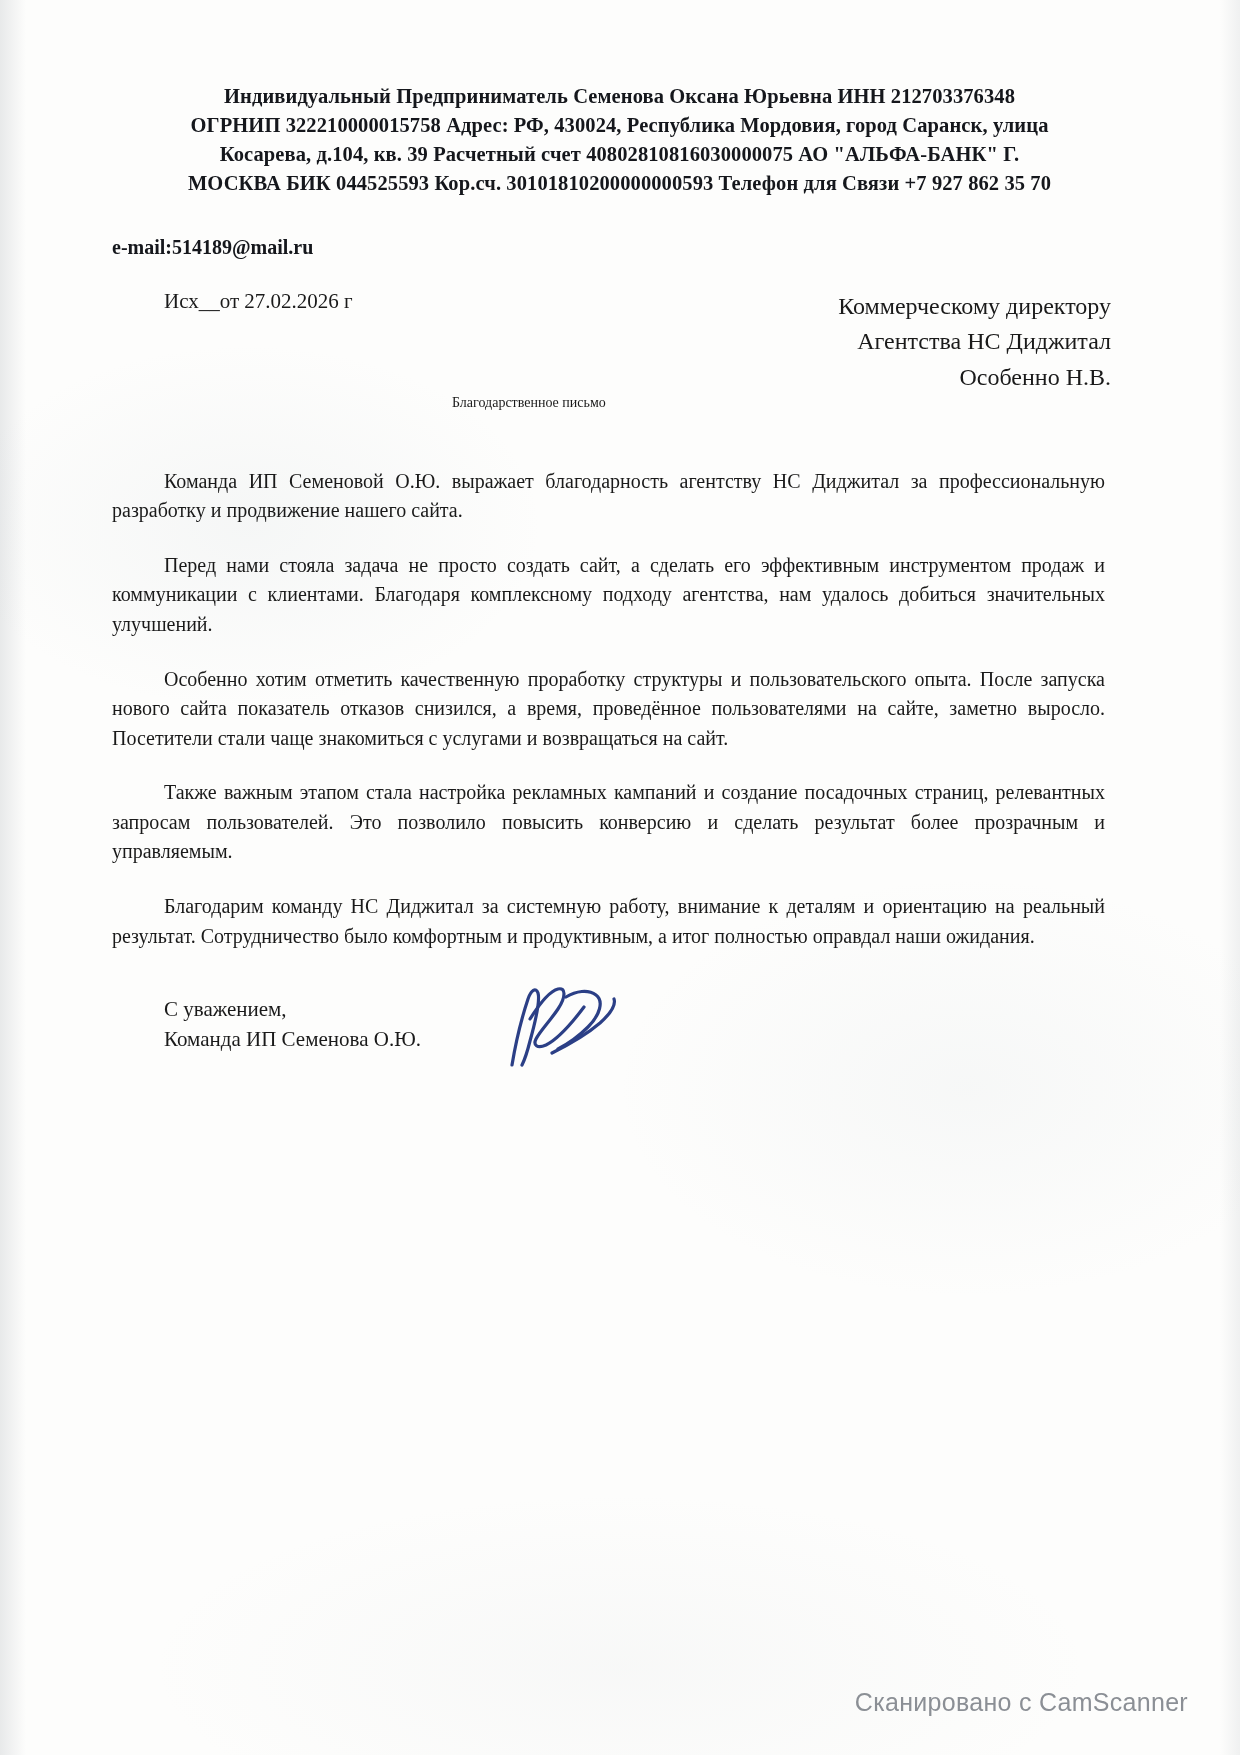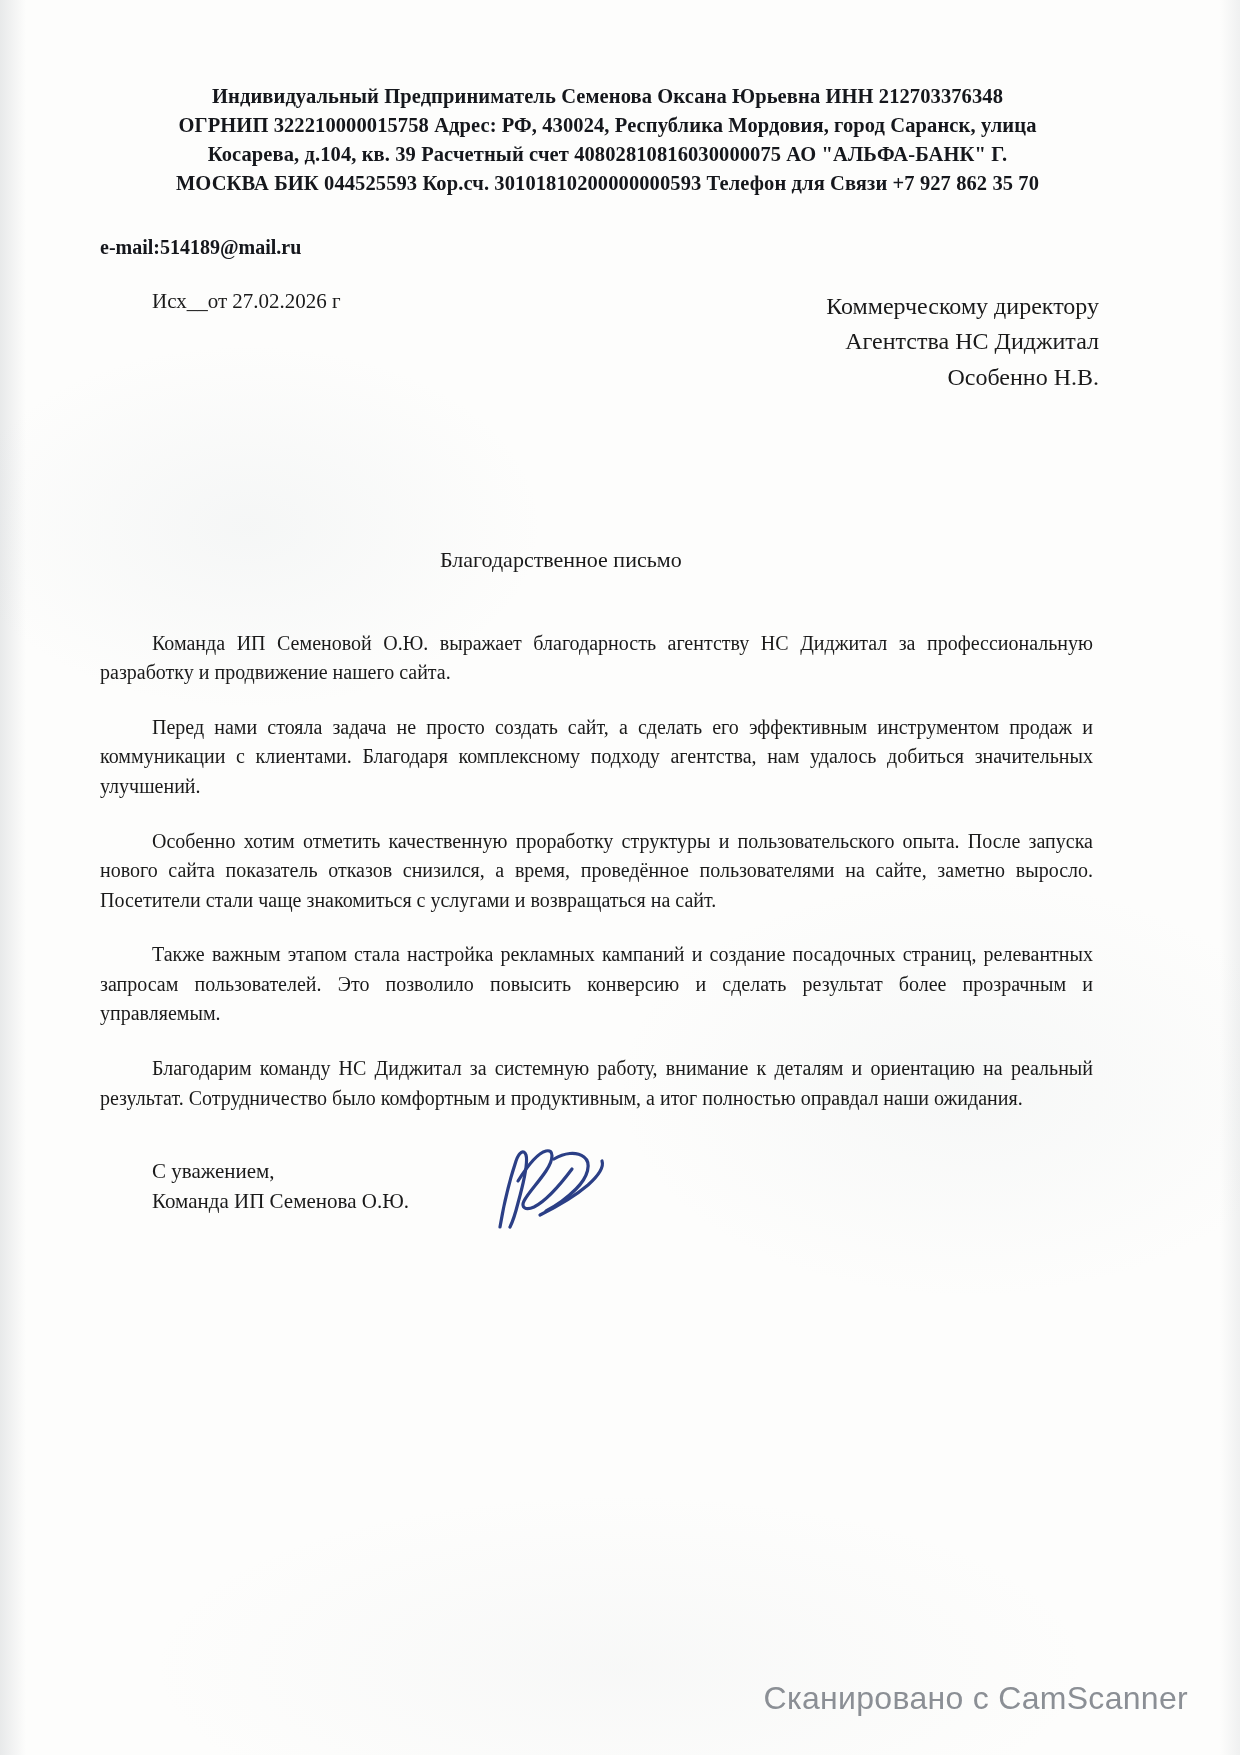--- a/index.html
+++ b/index.html
@@ -40,21 +40,21 @@
   .edge-shadow-right {
     position: absolute;
     right: 0; top: 0; bottom: 0;
     width: 20px;
     background: linear-gradient(270deg, rgba(120,130,140,0.10), rgba(255,255,255,0));
     pointer-events: none;
   }
 
   .content {
     position: absolute;
-    left: 100px;
+    left: 112px;
     top: 0;
     width: 1015px;
   }
 
   
   .letterhead {
     margin-top: 82px;
     text-align: center;
     font-weight: bold;
     font-size: 20.5px;
@@ -86,23 +86,22 @@
   }
   .addressee {
     text-align: right;
     font-size: 24px;
     line-height: 1.46;
     padding-right: 16px;
   }
 
   
   .doc-title {
-    margin-top: 152px;
     margin-left: 340px;
-    font-size: 22px;
+    font-size: 14px;
   }
 
   
   .body-text {
     margin-top: 56px;
     font-size: 20px;
     line-height: 1.48;
     text-align: justify;
     padding-right: 22px;
   }
@@ -127,21 +126,21 @@
     width: 150px;
     height: 96px;
   }
 
   
   .camscanner {
     position: absolute;
     right: 52px;
     bottom: 38px;
     font-family: "Liberation Sans", sans-serif;
-    font-size: 32px;
+    font-size: 25px;
     color: #8b8f95;
     letter-spacing: 0.3px;
   }
 </style>
 </head>
 <body>
 
 <div class="page">
   <div class="scan-tint"></div>
   <div class="edge-shadow"></div>

